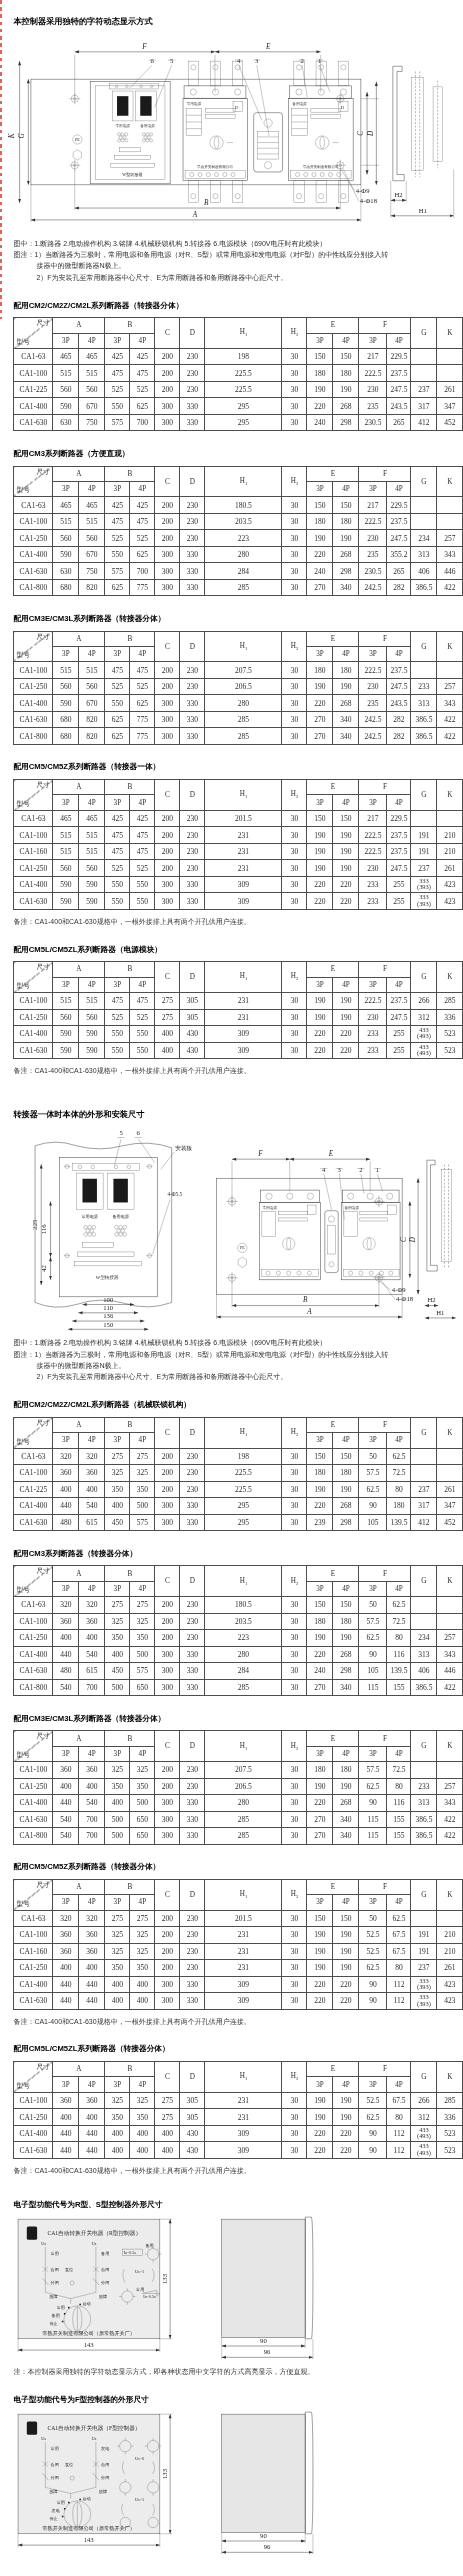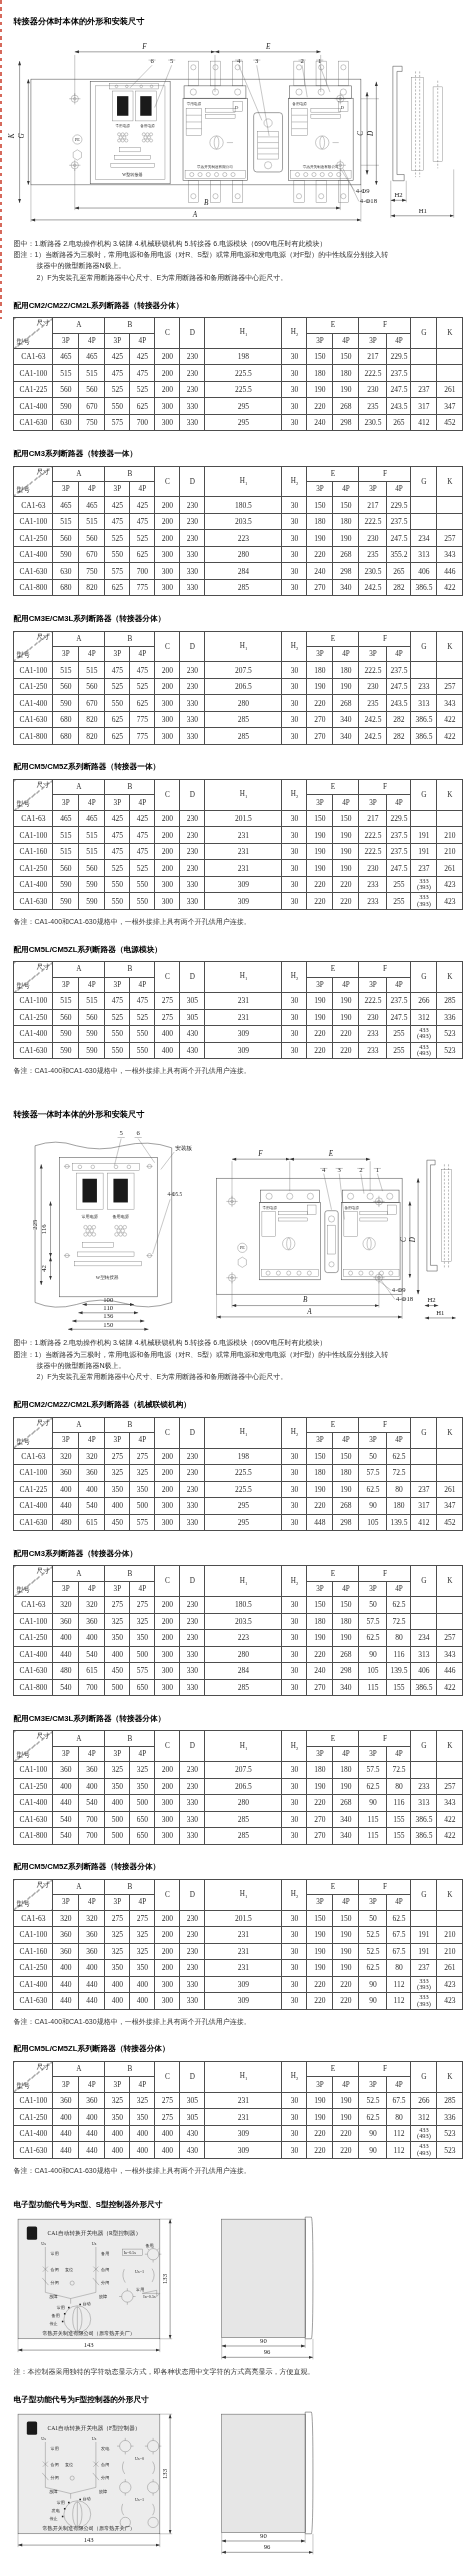--- a/index.html
+++ b/index.html
@@ -42,21 +42,21 @@
   .lab9{font-size:9px;}
   .lab10{font-size:10px;}
   .lab11{font-size:11px;}
   .mid{text-anchor:middle;}
 </style>
 </head>
 <body>
 
 <div class="red-edge"></div>
 
-<div class="main-title">转接器分体时本体的外形和安装尺寸</div>
+<div class="main-title">本控制器采用独特的字符动态显示方式</div>
 
 <svg id="d1" width="464" height="204" viewBox="0 0 900 395" style="margin-top:3.1px;">
   <defs>
     <marker id="ma" markerWidth="10" markerHeight="8" refX="9" refY="4" orient="auto">
         <path d="M0,0.8 L9,4 L0,7.2 z" fill="#333"></path>
       </marker>
     <marker id="mb" markerWidth="10" markerHeight="8" refX="0" refY="4" orient="auto">
         <path d="M9,0.8 L0,4 L9,7.2 z" fill="#333"></path>
       </marker>
   </defs>
@@ -438,21 +438,21 @@
             <td>298</td>
             <td>230.5</td>
             <td>265</td>
             <td>412</td>
             <td>452</td>
           </tr>
         </tbody>
       </table>
     </div>
     <div>
-      <div class="theading">配用CM3系列断路器（转接器一体）</div>
+      <div class="theading">配用CM3系列断路器（方便直观）</div>
       <table class="dim-table">
         <colgroup>
           <col style="width: 39px;">
           <col style="width: 26px;">
           <col style="width: 26px;">
           <col style="width: 25px;">
           <col style="width: 25px;">
           <col style="width: 25px;">
           <col style="width: 25px;">
           <col style="width: 77px;">
@@ -1352,21 +1352,21 @@
           <tr>
             <td class="model-cell">CA1-630</td>
             <td>480</td>
             <td>615</td>
             <td>450</td>
             <td>575</td>
             <td>300</td>
             <td>330</td>
             <td>295</td>
             <td>30</td>
-            <td>448</td>
+            <td>239</td>
             <td>298</td>
             <td>105</td>
             <td>139.5</td>
             <td>412</td>
             <td>452</td>
           </tr>
         </tbody>
       </table>
     </div>
     <div>

